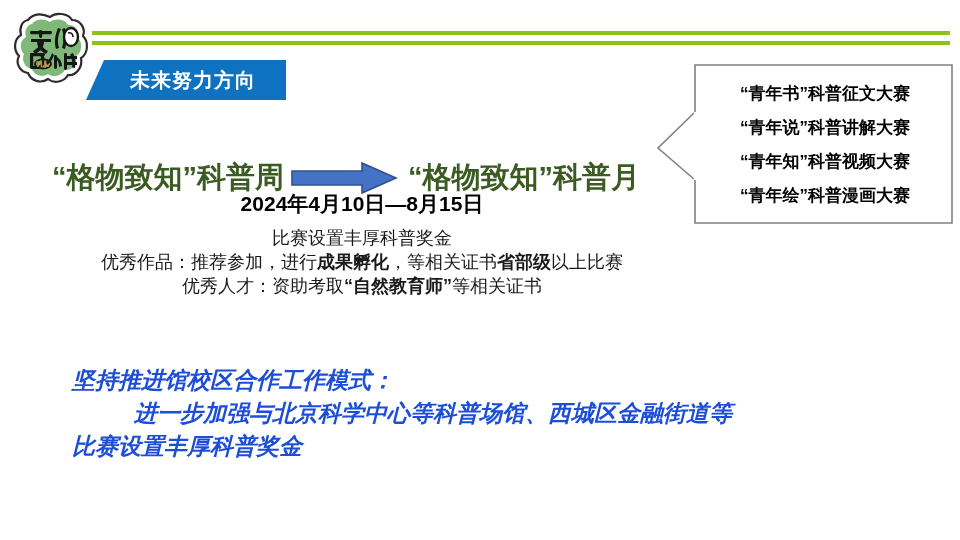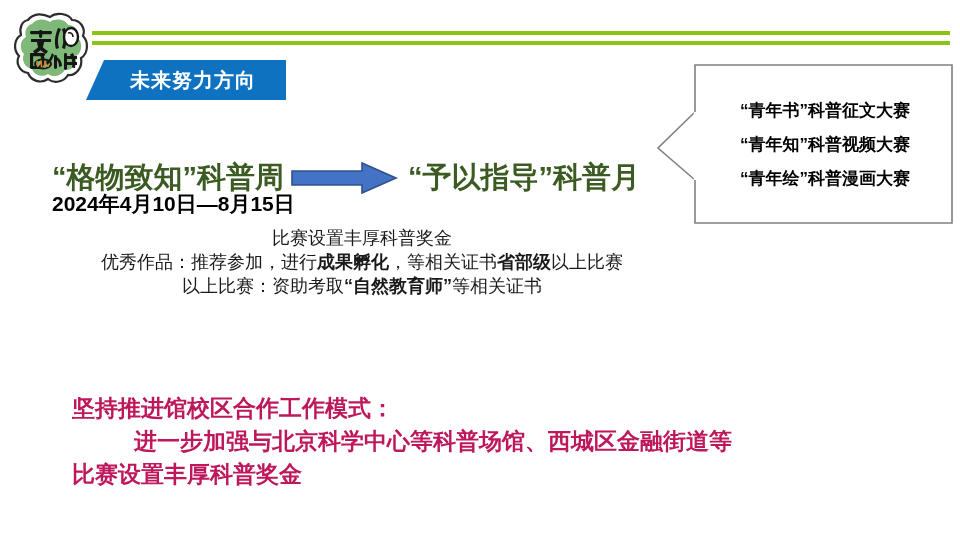--- a/index.html
+++ b/index.html
@@ -85,21 +85,21 @@
     align-items: center;
   }
   .arrow-box svg { display: block; }
 
   
   .date-line {
     position: absolute;
     left: 52px;
     top: 190px;
     width: 620px;
-    text-align: left;
+    text-align: center;
     color: #000000;
     font-size: 21px;
     font-weight: bold;
   }
 
   
   .body-block {
     position: absolute;
     left: 52px;
     top: 226px;
@@ -137,26 +137,27 @@
     font-size: 17px;
     font-weight: bold;
     line-height: 34px;
     white-space: nowrap;
   }
 
   
   .closing {
     position: absolute;
     left: 72px;
-    top: 392px;
+    top: 364px;
     width: 840px;
-    color: #be185d;
+    color: #1d4ed8;
     font-size: 23px;
     font-weight: bold;
     line-height: 33px;
+    font-style: italic;
   }
   .closing .ln { display: block; white-space: nowrap; }
   .closing .ln.indent { padding-left: 62px; }
 </style>
 </head>
 <body>
 
 <div id="slide">
 
   <div class="logo-wrap">
@@ -203,42 +204,43 @@
     <span class="banner-label">未来努力方向</span>
   </div>
 
   <div class="headline">
     <span class="headline-text">“格物致知”科普周</span>
     <span class="arrow-box">
       <svg width="108" height="34" viewBox="0 0 108 34">
         <polygon points="2,10 72,10 72,2 106,17 72,32 72,24 2,24" fill="#4472C4" stroke="#2F528F" stroke-width="1.6"></polygon>
       </svg>
     </span>
-    <span class="headline-text">“予以指导”科普月</span>
+    <span class="headline-text">“格物致知”科普月</span>
   </div>
 
   <div class="date-line">2024年4月10日—8月15日</div>
 
   <div class="body-block">
     <span class="ln">比赛设置丰厚科普奖金</span>
     <span class="ln">
       <span>优秀作品：推荐参加，进行</span><b>成果孵化</b><span>，等相关证书</span><b>省部级</b><span>以上比赛</span>
     </span>
     <span class="ln">
-      <span>以上比赛：资助考取</span><b>“自然教育师”</b><span>等相关证书</span>
+      <span>优秀人才：资助考取</span><b>“自然教育师”</b><span>等相关证书</span>
     </span>
   </div>
 
   <div class="callout">
     <svg width="300" height="168" viewBox="0 0 300 168">
       <path d="M40 5 L297 5 L297 163 L40 163 L40 120 L3 88 L40 52 Z" fill="#FFFFFF" stroke="#808080" stroke-width="1.6"></path>
       <line x1="40" y1="52" x2="40" y2="120" stroke="#FFFFFF" stroke-width="2.4"></line>
     </svg>
     <div class="callout-lines">
       <span class="callout-line">“青年书”科普征文大赛</span>
+      <span class="callout-line">“青年说”科普讲解大赛</span>
       <span class="callout-line">“青年知”科普视频大赛</span>
       <span class="callout-line">“青年绘”科普漫画大赛</span>
     </div>
   </div>
 
   <div class="closing">
     <span class="ln">坚持推进馆校区合作工作模式：</span>
     <span class="ln indent">进一步加强与北京科学中心等科普场馆、西城区金融街道等</span>
     <span class="ln">比赛设置丰厚科普奖金</span>
   </div>

